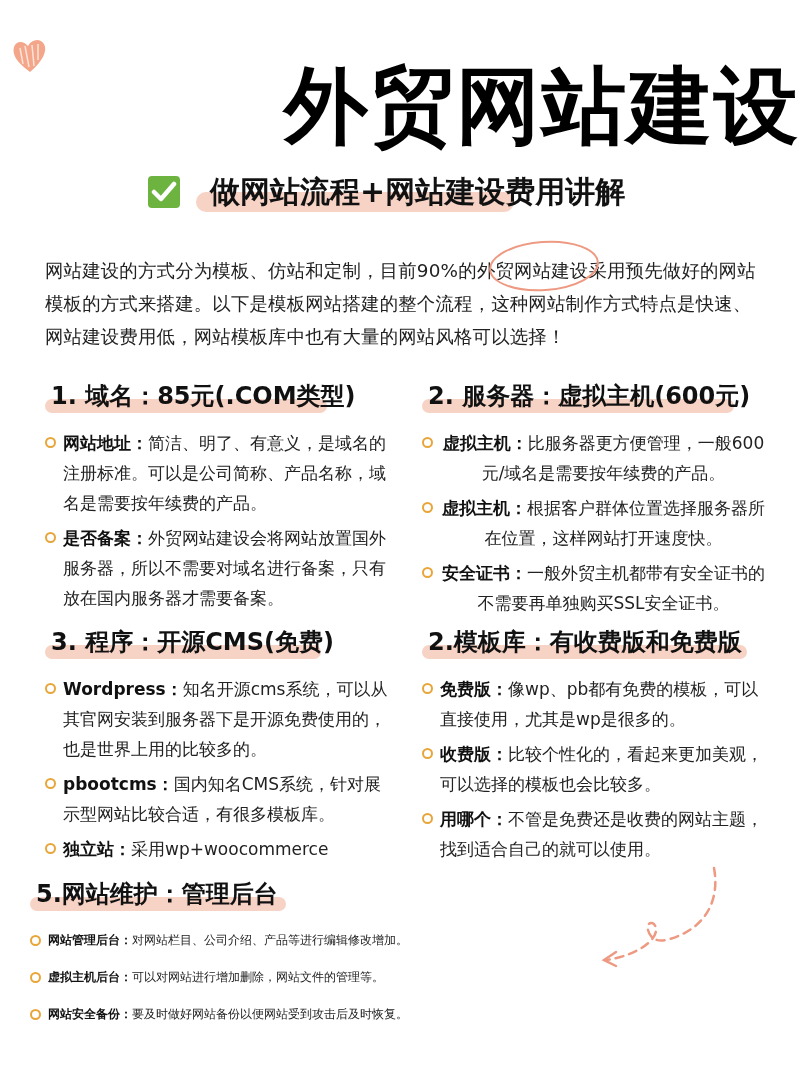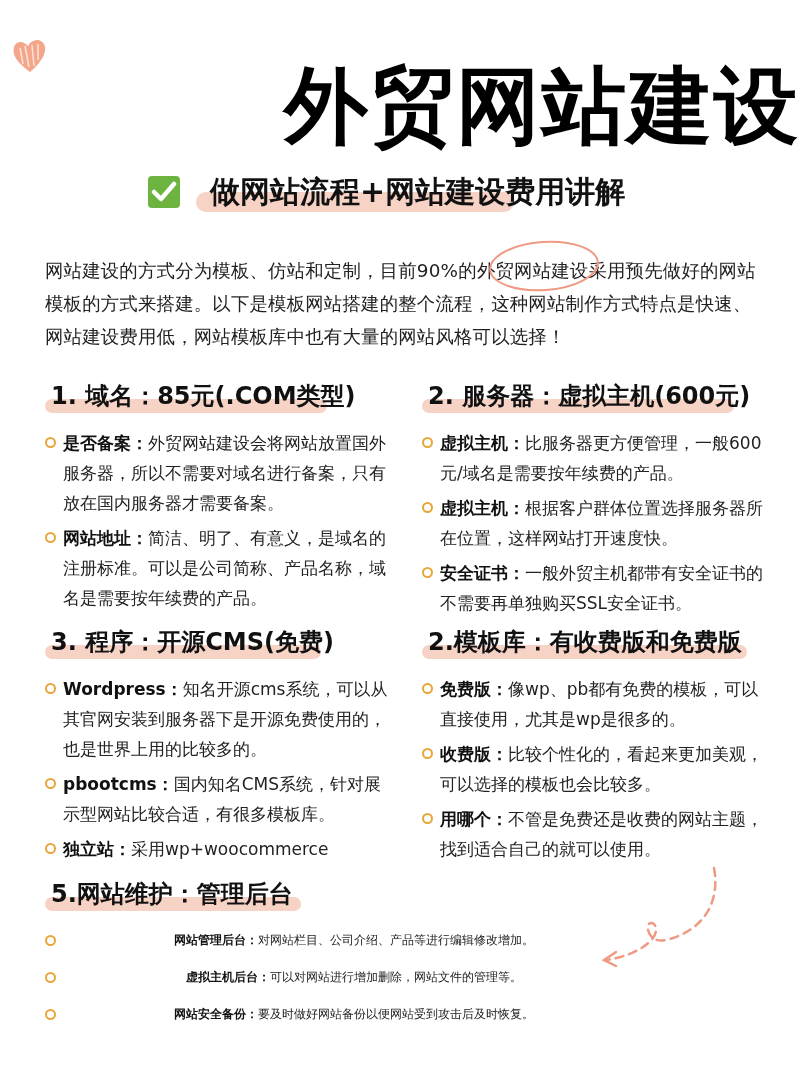--- a/index.html
+++ b/index.html
@@ -81,26 +81,26 @@
 <svg class="intro-circle" viewBox="0 0 120 58">
   <ellipse cx="58" cy="30" rx="54" ry="24" fill="none" stroke="#ee9a82" stroke-width="2" transform="rotate(-4 58 30)"></ellipse>
 </svg>
 
 <div class="section" style="left:45px; top:378px; width:350px;">
   <div class="sec-head">
     <div class="sec-bar" style="width:282px;"></div>
     <div class="sec-title">1. 域名：85元(.COM类型)</div>
   </div>
   <div class="items">
+    <div class="item"><span class="bullet"></span><b>网站地址：</b><span>简洁、明了、有意义，是域名的注册标准。可以是公司简称、产品名称，域名是需要按年续费的产品。</span></div>
     <div class="item"><span class="bullet"></span><b>是否备案：</b><span>外贸网站建设会将网站放置国外服务器，所以不需要对域名进行备案，只有放在国内服务器才需要备案。</span></div>
-    <div class="item"><span class="bullet"></span><b>网站地址：</b><span>简洁、明了、有意义，是域名的注册标准。可以是公司简称、产品名称，域名是需要按年续费的产品。</span></div>
   </div>
 </div>
 
-<div class="section" style="left:422px; top:378px; width:345px;">
+<div class="section" style="left:422px; top:378px; width:345px;text-align:center;">
   <div class="sec-head">
     <div class="sec-bar" style="width:312px;"></div>
     <div class="sec-title">2. 服务器：虚拟主机(600元)</div>
   </div>
   <div class="items">
     <div class="item"><span class="bullet"></span><b>虚拟主机：</b><span>比服务器更方便管理，一般600元/域名是需要按年续费的产品。</span></div>
     <div class="item"><span class="bullet"></span><b>虚拟主机：</b><span>根据客户群体位置选择服务器所在位置，这样网站打开速度快。</span></div>
     <div class="item"><span class="bullet"></span><b>安全证书：</b><span>一般外贸主机都带有安全证书的不需要再单独购买SSL安全证书。</span></div>
   </div>
 </div>
@@ -122,21 +122,21 @@
     <div class="sec-bar" style="width:325px;"></div>
     <div class="sec-title">2.模板库：有收费版和免费版</div>
   </div>
   <div class="items">
     <div class="item"><span class="bullet"></span><b>免费版：</b><span>像wp、pb都有免费的模板，可以直接使用，尤其是wp是很多的。</span></div>
     <div class="item"><span class="bullet"></span><b>收费版：</b><span>比较个性化的，看起来更加美观，可以选择的模板也会比较多。</span></div>
     <div class="item"><span class="bullet"></span><b>用哪个：</b><span>不管是免费还是收费的网站主题，找到适合自己的就可以使用。</span></div>
   </div>
 </div>
 
-<div class="section sec5" style="left:45px; top:876px; width:600px;text-align:center;">
+<div class="section sec5" style="left:30px; top:876px; width:600px;">
   <div class="sec-head">
     <div class="sec-bar" style="width:256px;"></div>
     <div class="sec-title">5.网站维护：管理后台</div>
   </div>
   <div class="items">
     <div class="item"><span class="bullet"></span><b>网站管理后台：</b><span>对网站栏目、公司介绍、产品等进行编辑修改增加。</span></div>
     <div class="item"><span class="bullet"></span><b>虚拟主机后台：</b><span>可以对网站进行增加删除，网站文件的管理等。</span></div>
     <div class="item"><span class="bullet"></span><b>网站安全备份：</b><span>要及时做好网站备份以便网站受到攻击后及时恢复。</span></div>
   </div>
 </div>

